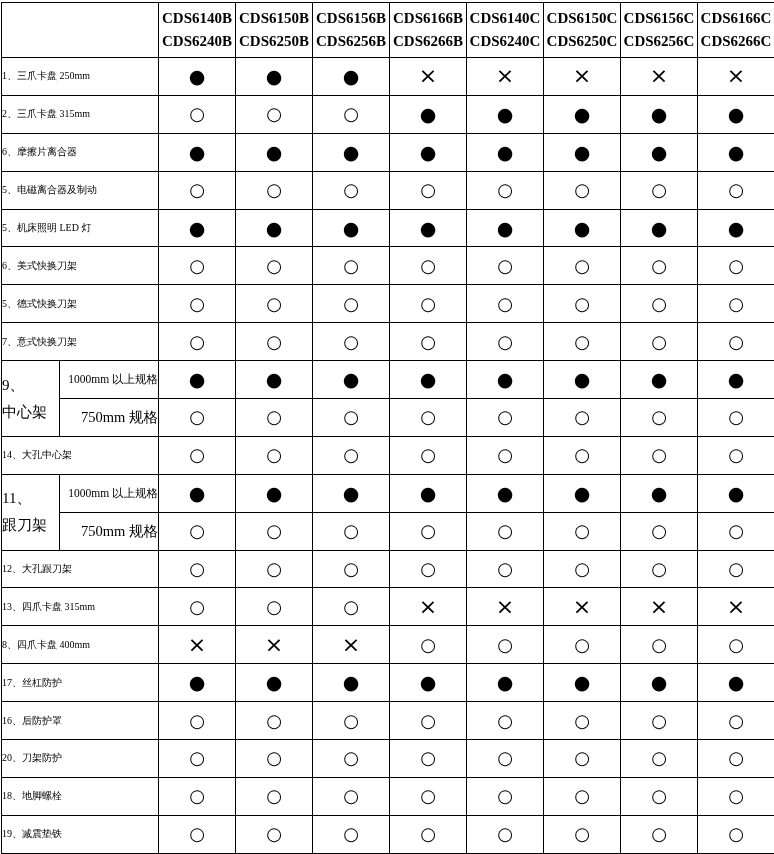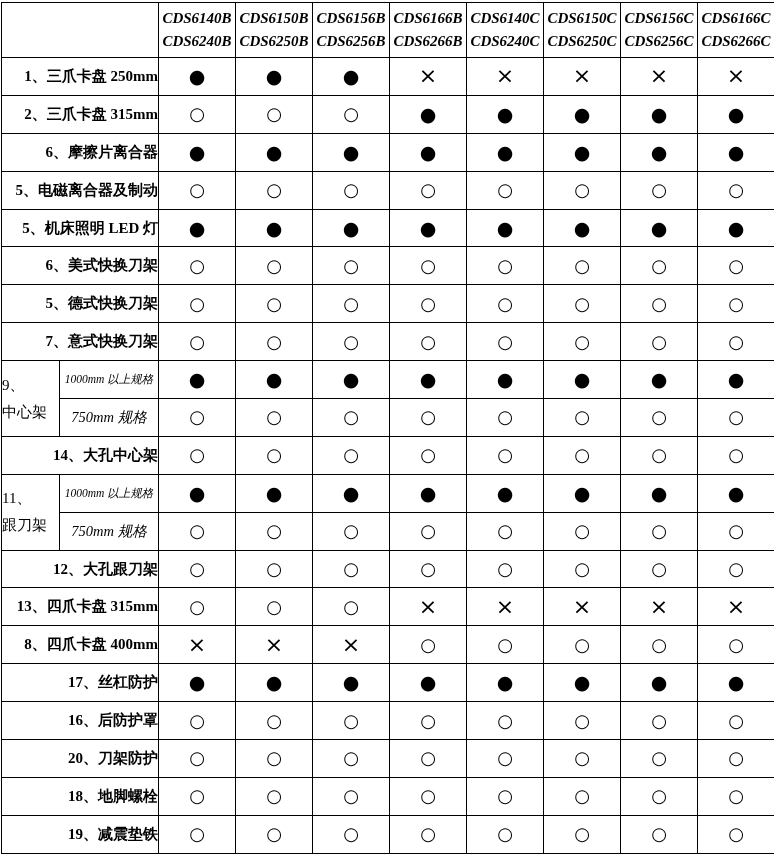--- a/index.html
+++ b/index.html
@@ -27,52 +27,49 @@
     overflow: hidden;
     background: #ffffff;
   }
   
   td.model-cell {
     height: 54px;
     text-align: center;
     vertical-align: middle;
     font-weight: bold;
     font-size: 15px;
-    font-style: italic;
   }
   td.model-cell div {
     line-height: 23px;
     white-space: nowrap;
   }
   td.corner-cell { height: 54px; }
   
   tbody td { height: 36.9px; }
   td.label-cell {
-    text-align: right;
+    text-align: left;
+    vertical-align: middle;
+    font-size: 10px;
+    padding-left: 7px;
+    white-space: nowrap;
+  }
+  td.group-cell {
+    text-align: left;
     vertical-align: middle;
     font-size: 15px;
     padding-left: 7px;
     white-space: nowrap;
-    font-weight: bold;
-  }
-  td.group-cell {
-    text-align: left;
-    vertical-align: middle;
-    font-size: 15px;
-    padding-left: 7px;
-    white-space: nowrap;
   }
   td.group-cell div { line-height: 27px; }
   td.sub-cell {
-    text-align: center;
+    text-align: right;
     vertical-align: middle;
     font-size: 14.5px;
     padding-left: 5px;
     white-space: nowrap;
-    font-style: italic;
   }
   td.sub-cell.small { font-size: 11.5px; }
   
   td.sym {
     text-align: center;
     vertical-align: middle;
     font-family: "DejaVu Sans", sans-serif;
     line-height: 1;
   }
   td.sym span.sym-filled { font-size: 19px; }

